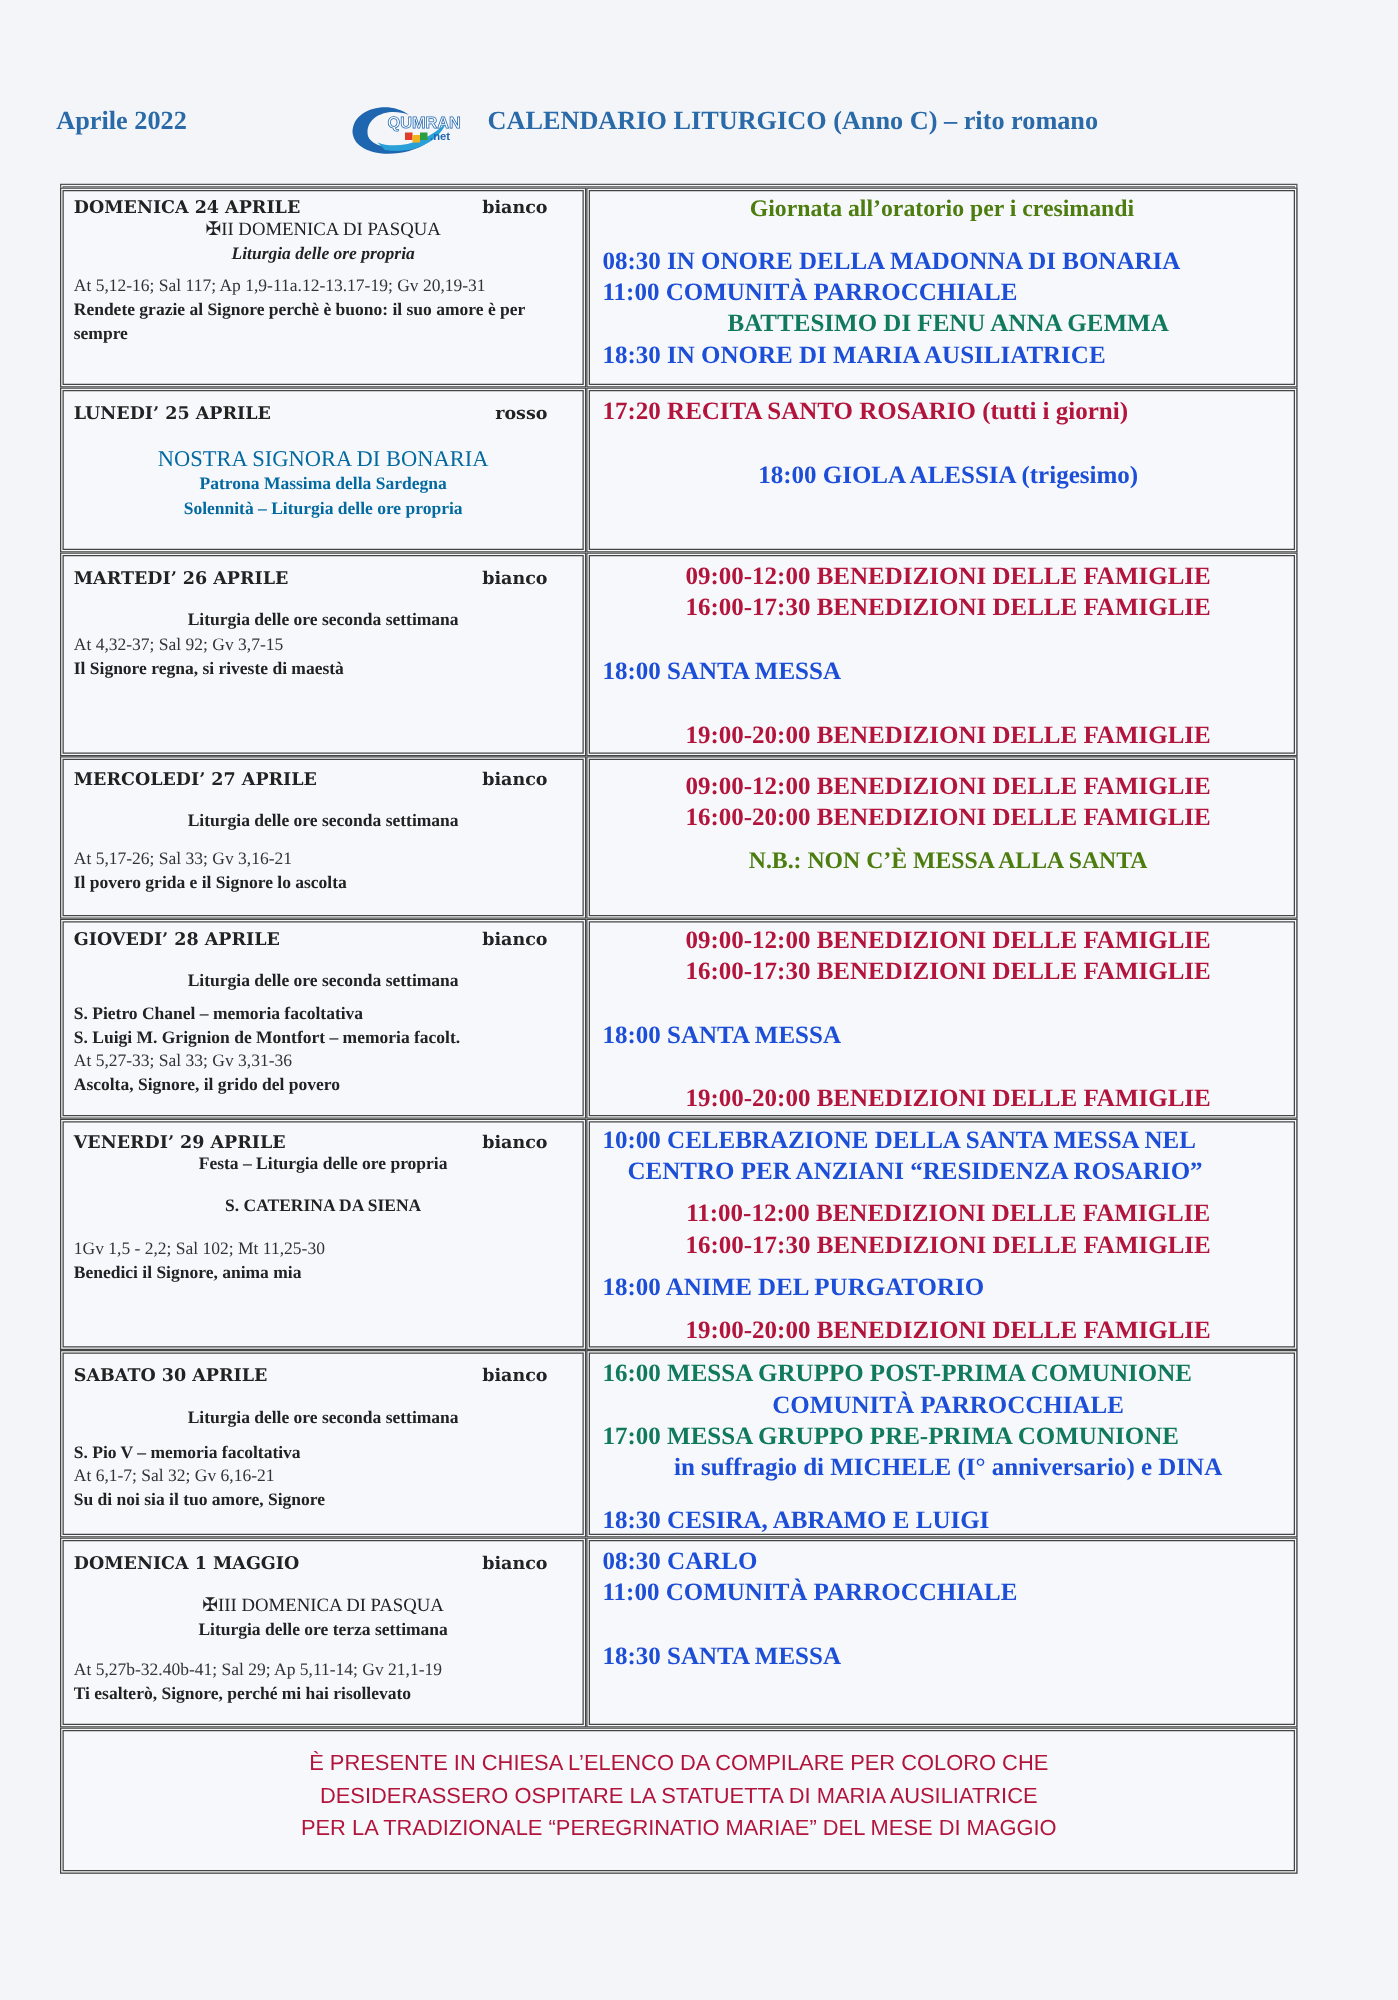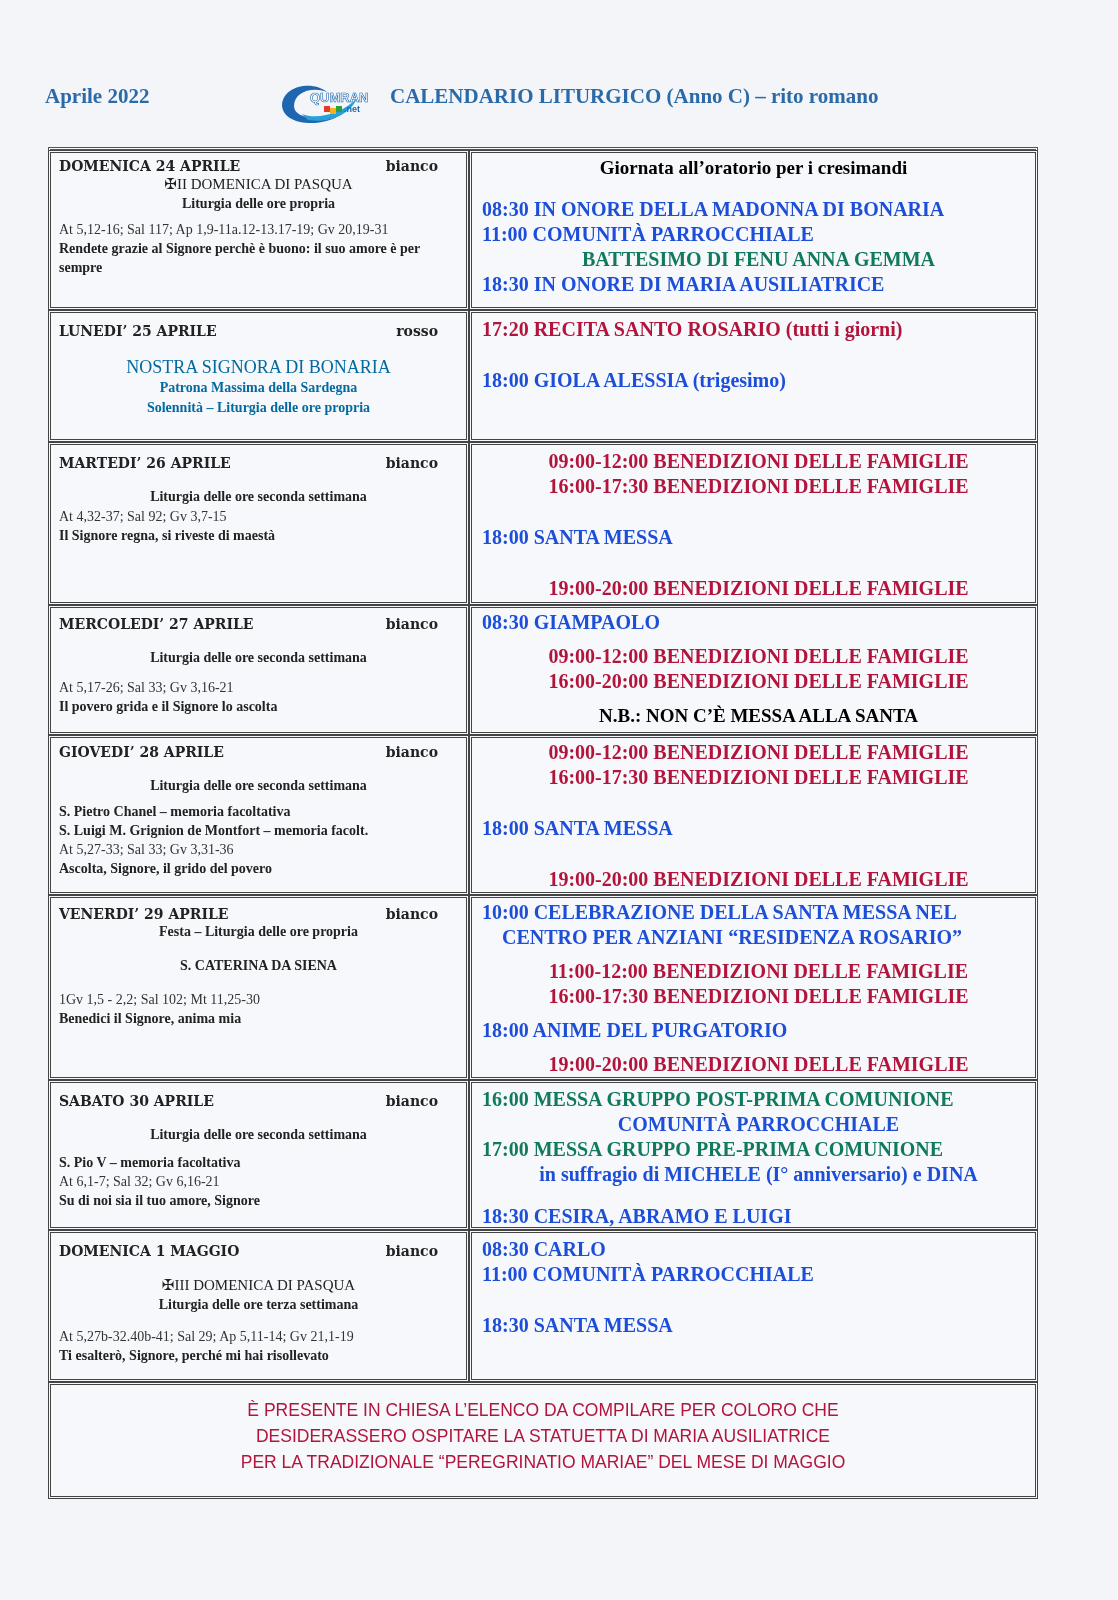--- a/index.html
+++ b/index.html
@@ -47,21 +47,21 @@
     font-size: 14px; padding: 5px 28px 0 8px; color: #222;
   }
   .c { text-align: center; }
   .sm { font-size: 14px; line-height: 20px; }
   .b { font-weight: bold; }
   .reading { font-size: 14px; padding-left: 8px; line-height: 19px; color: #333; }
   .antiphon { font-size: 14px; padding-left: 8px; line-height: 19px; font-weight: bold; }
   .rl { font-size: 20px; font-weight: bold; line-height: 25px; padding-left: 10px; white-space: nowrap; }
   .red { color: #b3143c; }
   .green { color: #117a5e; }
-  .blue { color: #000000; }
+  .blue { color: #4d7c0f; }
   .cyan { color: #0369a1; }
   .dark { color: #1d4ed8; }
   .notice {
     position: absolute; left: 48px; top: 1382px; width: 990px; height: 117px;
     border: 3px double #444; box-sizing: border-box; background: #f6f8fb;
     text-align: center; font-family: "Liberation Sans", sans-serif;
     color: #b3143c; font-size: 17.5px; line-height: 26px; padding-top: 12px;
   }
 </style>
 </head>
@@ -85,21 +85,21 @@
 
 <div class="outer"></div>
 
 <div class="row" style="top:150px;height:160px;">
   <div class="cell-left">
     <div class="day-head">
         <span>DOMENICA 24 APRILE</span>
         <span>bianco</span>
       </div>
     <div class="c sm" style="font-size:15px;">✠II DOMENICA DI PASQUA</div>
-    <div class="c sm" style="font-weight:bold;">Liturgia delle ore propria</div>
+    <div class="c sm" style="font-weight:bold;font-style:italic;">Liturgia delle ore propria</div>
     <div class="reading" style="margin-top:6px;">At 5,12-16; Sal 117; Ap 1,9-11a.12-13.17-19; Gv 20,19-31</div>
     <div class="antiphon">Rendete grazie al Signore perchè è buono: il suo amore è per sempre</div>
   </div>
   <div class="cell-right">
     <div class="c blue b" style="font-size:19px;margin-top:4px;">Giornata all’oratorio per i cresimandi</div>
     <div class="rl dark" style="margin-top:18px;">08:30 IN ONORE DELLA MADONNA DI BONARIA</div>
     <div class="rl dark">11:00 COMUNITÀ PARROCCHIALE</div>
     <div class="rl green c">BATTESIMO DI FENU ANNA GEMMA</div>
     <div class="rl dark">18:30 IN ONORE DI MARIA AUSILIATRICE</div>
   </div>
@@ -110,21 +110,21 @@
     <div class="day-head" style="padding-top:10px;">
         <span>LUNEDI’ 25 APRILE</span>
         <span>rosso</span>
       </div>
     <div class="c cyan" style="font-size:18px;margin-top:18px;">NOSTRA SIGNORA DI BONARIA</div>
     <div class="c cyan sm" style="font-weight:bold;">Patrona Massima della Sardegna</div>
     <div class="c cyan sm" style="font-weight:bold;">Solennità  – Liturgia delle ore propria</div>
   </div>
   <div class="cell-right">
     <div class="rl red" style="margin-top:4px;">17:20 RECITA SANTO ROSARIO (tutti i giorni)</div>
-    <div class="rl dark" style="margin-top:26px;">18:00 GIOLA ALESSIA (trigesimo)</div>
+    <div class="rl dark" style="margin-top:26px;text-align:center;">18:00 GIOLA ALESSIA (trigesimo)</div>
   </div>
 </div>
 
 <div class="row" style="top:442px;height:163px;">
   <div class="cell-left">
     <div class="day-head" style="padding-top:10px;">
         <span>MARTEDI’ 26 APRILE</span>
         <span>bianco</span>
       </div>
     <div class="c sm b" style="margin-top:16px;">Liturgia delle ore seconda settimana</div>
@@ -143,21 +143,20 @@
   <div class="cell-left">
     <div class="day-head" style="padding-top:8px;">
         <span>MERCOLEDI’ 27 APRILE</span>
         <span>bianco</span>
       </div>
     <div class="c sm b" style="margin-top:16px;">Liturgia delle ore seconda settimana</div>
     <div class="reading" style="margin-top:10px;">At 5,17-26; Sal 33; Gv 3,16-21</div>
     <div class="antiphon">Il povero grida e il Signore lo ascolta</div>
   </div>
   <div class="cell-right">
-    <div class="rl dark" style="margin-top:2px;">08:30 GIAMPAOLO</div>
     <div class="rl red c" style="margin-top:9px;">09:00-12:00 BENEDIZIONI DELLE FAMIGLIE</div>
     <div class="rl red c">16:00-20:00 BENEDIZIONI DELLE FAMIGLIE</div>
     <div class="rl blue c" style="margin-top:9px;font-size:19px;">N.B.: NON C’È MESSA ALLA SANTA</div>
   </div>
 </div>
 
 <div class="row" style="top:735px;height:160px;">
   <div class="cell-left">
     <div class="day-head" style="padding-top:6px;">
         <span>GIOVEDI’ 28 APRILE</span>

